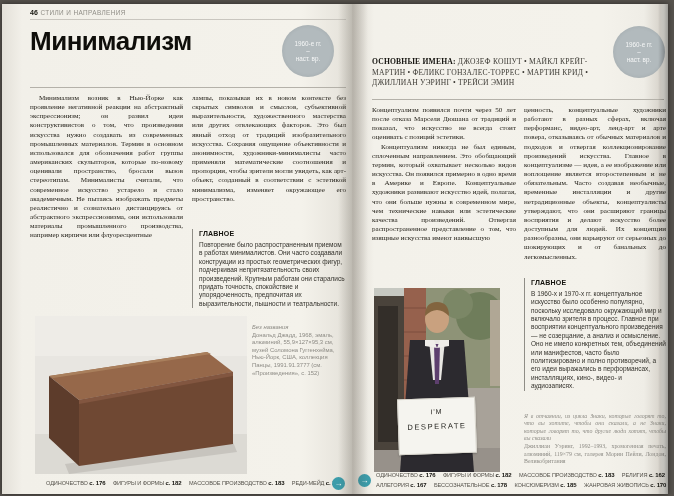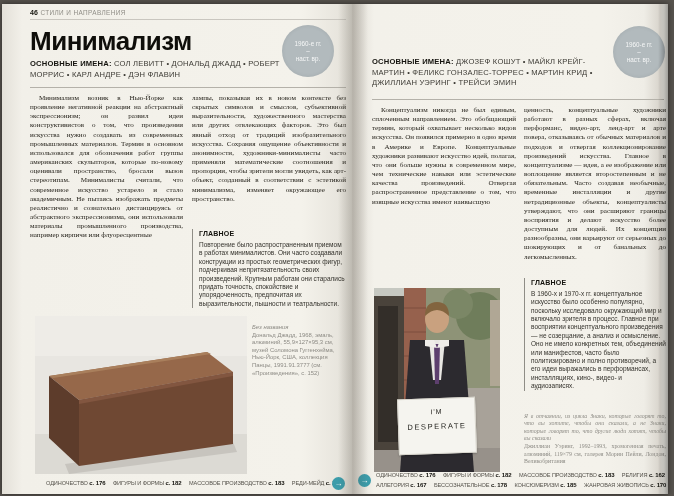--- a/index.html
+++ b/index.html
@@ -99,24 +99,20 @@
     </div>
 
     <div class="article-title" style="left:28px;">Минимализм</div>
 
     <div class="badge" style="left:280px; top:21px;">
       <span>1960-е гг.</span>
       <span>–</span>
       <span>наст. вр.</span>
     </div>
 
-    <div class="names" style="left:28px; top:55px; width:252px;">
-      <b>ОСНОВНЫЕ ИМЕНА:</b>
-      <span>СОЛ ЛЕВИТТ • ДОНАЛЬД ДЖАДД • РОБЕРТ МОРРИС • КАРЛ АНДРЕ • ДЭН ФЛАВИН</span>
-    </div>
 
     <div class="names-rule" style="left:28px; top:83px; width:316px;"></div>
 
     <div class="col" style="left:28px; top:90px; width:153px;">
       <p class="indent">Минимализм возник в Нью-Йорке как проявление негативной реакции на абстрактный экспрессионизм; он развил идеи конструктивистов о том, что произведения искусства нужно создавать из современных промышленных материалов. Термин в основном использовался для обозначения работ группы американских скульпторов, которые по-новому оценивали пространство, бросали вызов стереотипам. Минималисты считали, что современное искусство устарело и стало академичным. Не пытаясь изображать предметы реалистично и сознательно дистанцируясь от абстрактного экспрессионизма, они использовали материалы промышленного производства, например кирпичи или флуоресцентные</p>
     </div>
 
     <div class="col" style="left:190px; top:90px; width:154px;">
       <p>лампы, показывая их в новом контексте без скрытых символов и смыслов, субъективной выразительности, художественного мастерства или других отвлекающих факторов. Это был явный отход от традиций изобразительного искусства. Сохраняя ощущение объективности и анонимности, художники-минималисты часто применяли математические соотношения и пропорции, чтобы зрители могли увидеть, как арт-объект, созданный в соответствии с эстетикой минимализма, изменяет окружающее его пространство.</p>
       <div class="keyblock kb-left">
@@ -155,28 +151,29 @@
 
   <div class="page page-right">
 
 
     <div class="badge" style="left:261px; top:22px;">
       <span>1960-е гг.</span>
       <span>–</span>
       <span>наст. вр.</span>
     </div>
 
-    <div class="names" style="left:20px; top:53px; width:240px;">
+    <div class="names" style="left:20px; top:53px; width:240px;font-family:Liberation Serif, serif;">
       <b>ОСНОВНЫЕ ИМЕНА:</b>
       <span>ДЖОЗЕФ КОШУТ • МАЙКЛ КРЕЙГ-МАРТИН • ФЕЛИКС ГОНЗАЛЕС-ТОРРЕС • МАРТИН КРИД • ДЖИЛЛИАН УЭРИНГ • ТРЕЙСИ ЭМИН</span>
     </div>
 
     <div class="names-rule" style="left:20px; top:95px; width:292px;"></div>
 
     <div class="col" style="left:20px; top:102px; width:144px;">
+      <p>Концептуализм появился почти через 50 лет после отказа Марселя Дюшана от традиций и показал, что искусство не всегда стоит оценивать с позиций эстетики.</p>
       <p class="indent">Концептуализм никогда не был единым, сплоченным направлением. Это обобщающий термин, который охватывает несколько видов искусства. Он появился примерно в одно время в Америке и Европе. Концептуальные художники развивают искусство идей, полагая, что они больше нужны в современном мире, чем технические навыки или эстетические качества произведений. Отвергая распространенное представление о том, что изящные искусства имеют наивысшую</p>
     </div>
 
     <div class="col" style="left:172px; top:102px; width:142px;">
       <p>ценность, концептуальные художники работают в разных сферах, включая перформанс, видео-арт, ленд-арт и арте повера, отказываясь от обычных материалов и подходов и отвергая коллекционирование произведений искусства. Главное в концептуализме — идея, а ее изображение или воплощение является второстепенным и не обязательным. Часто создавая необычные, временные инсталляции и другие нетрадиционные объекты, концептуалисты утверждают, что они расширяют границы восприятия и делают искусство более доступным для людей. Их концепции разнообразны, они варьируют от серьезных до шокирующих и от банальных до легкомысленных.</p>
       <div class="keyblock kb-right">
         <div class="kb-head">ГЛАВНОЕ</div>
         <div class="kb-text">В 1960-х и 1970-х гг. концептуальное искусство было особенно популярно, поскольку исследовало окружающий мир и включало зрителя в процесс. Главное при восприятии концептуального произведения — не созерцание, а анализ и осмысление. Оно не имело конкретных тем, объединений или манифестов, часто было политизировано и полно противоречий, а его идеи выражались в перформансах, инсталляциях, кино-, видео- и аудиозаписях.</div>
       </div>
       <div class="caption" style="margin-top:22px;">

